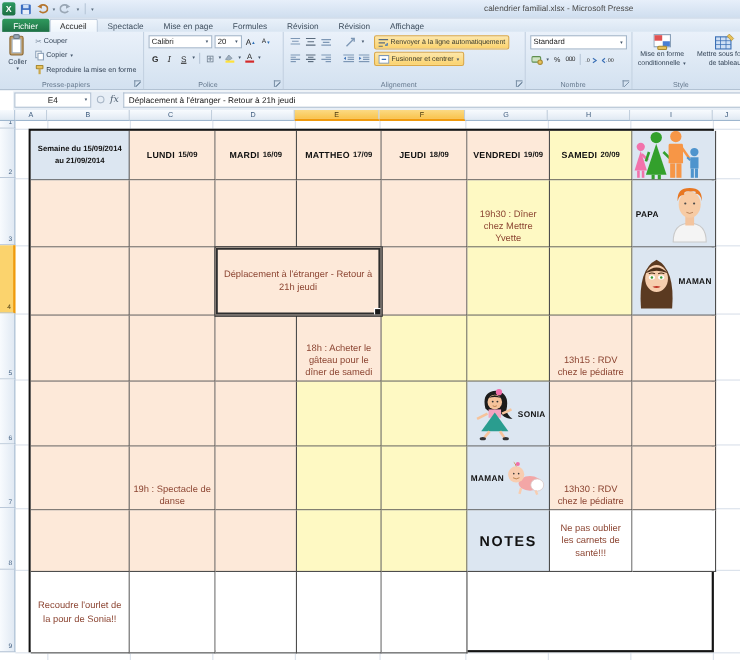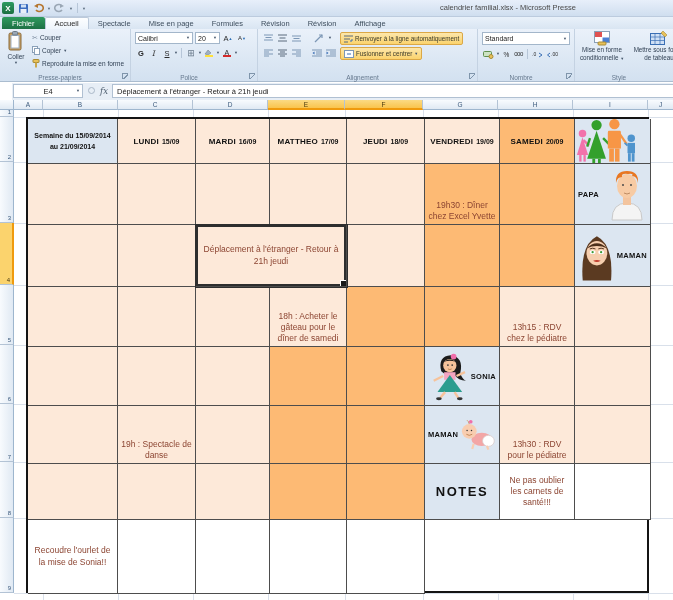--- a/index.html
+++ b/index.html
@@ -101,21 +101,21 @@
   .hgl{position:absolute;left:14px;right:0;height:1px;background:#d9e0ea;}
 
   
   .cal{position:absolute;left:26px;top:17px;width:623px;height:476px;display:grid;
     grid-template-columns:90px 78px 74px 77px 78px 75px 75px 76px;
     grid-template-rows:45px 61px 62px 60px 59px 58px 56px 74px;
     border:2px solid #141414;background:#fff;}
   .cal>div{border-right:1px solid #4d4d4d;border-bottom:1px solid #4d4d4d;position:relative;overflow:hidden;}
   .c-blue{background:#dce6f1;}
   .c-peach{background:#fde9d9;}
-  .c-green{background:#fdba74;}
+  .c-green{background:#fef9c3;}
   .c-white{background:#ffffff;}
   .week-cell{display:flex;align-items:center;justify-content:center;text-align:center;
     font-size:7px;font-weight:bold;line-height:1.6;color:#111;padding:2px;}
   .day-cell{display:flex;align-items:center;justify-content:center;gap:3px;color:#111;}
   .day-name{font-size:8px;font-weight:bold;letter-spacing:.2px;}
   .day-date{font-size:7px;font-weight:bold;}
   .member-cell{display:flex;align-items:center;justify-content:space-between;padding:2px 3px;gap:1px;}
   .member-label{font-size:7.5px;font-weight:bold;color:#111;letter-spacing:.3px;}
   .entry{display:flex;align-items:flex-end;justify-content:center;text-align:center;
     font-size:8.5px;line-height:1.3;color:#8c4532;padding:2px 3px;}
@@ -504,21 +504,21 @@
               <rect x="60.5" y="38" width="3" height="9"></rect>
               <path d="M56 30 L53 27" stroke="#4f94cd" stroke-width="2" fill="none"></path>
             </g>
         </svg>
       </div>
       <div class="c-peach"></div>
       <div class="c-peach"></div>
       <div class="c-peach"></div>
       <div class="c-peach"></div>
       <div class="c-peach"></div>
-      <div class="c-green entry">19h30 : Dîner chez Excel Yvette</div>
+      <div class="c-green entry">19h30 : Dîner chez Mettre Yvette</div>
       <div class="c-green"></div>
 
       <div class="c-blue member-cell">
         <span class="member-label">PAPA</span>
         <svg width="40" height="54" viewBox="0 0 40 52">
           <path d="M5 52 Q5 35 20 35 Q35 35 35 52 Z" fill="#f4f4f4" stroke="#c9c9c9"></path>
           <rect x="16" y="27" width="8" height="10" fill="#f3c49e"></rect>
           <ellipse cx="20" cy="18" rx="10" ry="12" fill="#f7cba4"></ellipse>
           <path d="M9 15 Q8 3 20 3 Q32 3 31 15 Q30 8 25 8 Q27 5 21 6 Q14 5 15 9 Q10 9 9 15 Z" fill="#e87722"></path>
           <circle cx="16" cy="17" r="1" fill="#4a4a4a"></circle>
@@ -599,31 +599,31 @@
           <path d="M20 33 L18 40" stroke="#f8cdb0" stroke-width="3" fill="none"></path>
           <path d="M38 36 L40 41" stroke="#f8cdb0" stroke-width="3" fill="none"></path>
           <circle cx="14" cy="16" r="10" fill="#f8cdb0"></circle>
           <path d="M14 6 Q13 2 11 1" stroke="#c98b4e" stroke-width="1.2" fill="none"></path>
           <circle cx="16" cy="3" r="2.5" fill="#f06eaa"></circle>
           <circle cx="11" cy="15" r="1" fill="#333"></circle>
             <circle cx="17" cy="15" r="1" fill="#333"></circle>
           <path d="M10 20 Q14 23 18 20" fill="none" stroke="#b0743c" stroke-width="1"></path>
         </svg>
       </div>
-      <div class="c-peach entry">13h30 : RDV pour le pédiatre</div>
+      <div class="c-peach entry">13h30 : RDV chez le pédiatre</div>
       <div class="c-peach"></div>
       <div class="c-peach"></div>
       <div class="c-peach"></div>
       <div class="c-peach"></div>
       <div class="c-green"></div>
       <div class="c-green"></div>
 
       <div class="c-blue notes-cell">NOTES</div>
       <div class="c-white entry middle">Ne pas oublier les carnets de santé!!!</div>
       <div class="c-white"></div>
-      <div class="c-white entry middle">Recoudre l'ourlet de la mise de Sonia!!</div>
+      <div class="c-white entry middle">Recoudre l'ourlet de la pour de Sonia!!</div>
       <div class="c-white"></div>
       <div class="c-white"></div>
       <div class="c-white"></div>
       <div class="c-white"></div>
     </div>
     </div>
 </div>
 
 </body></html>

